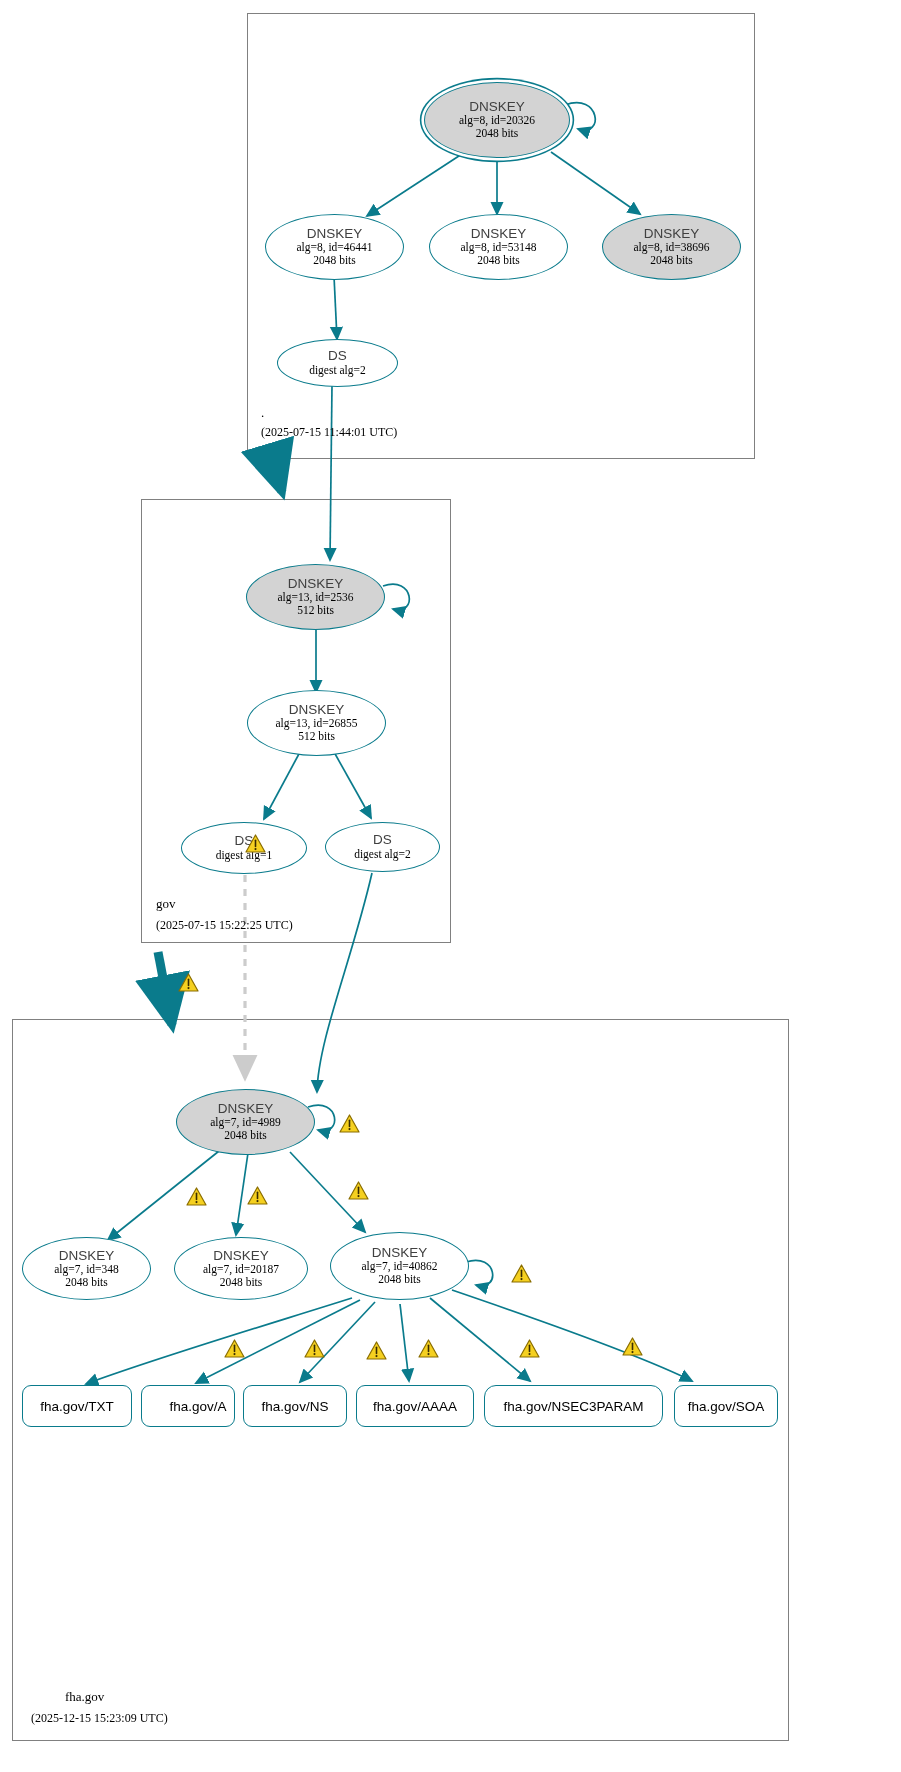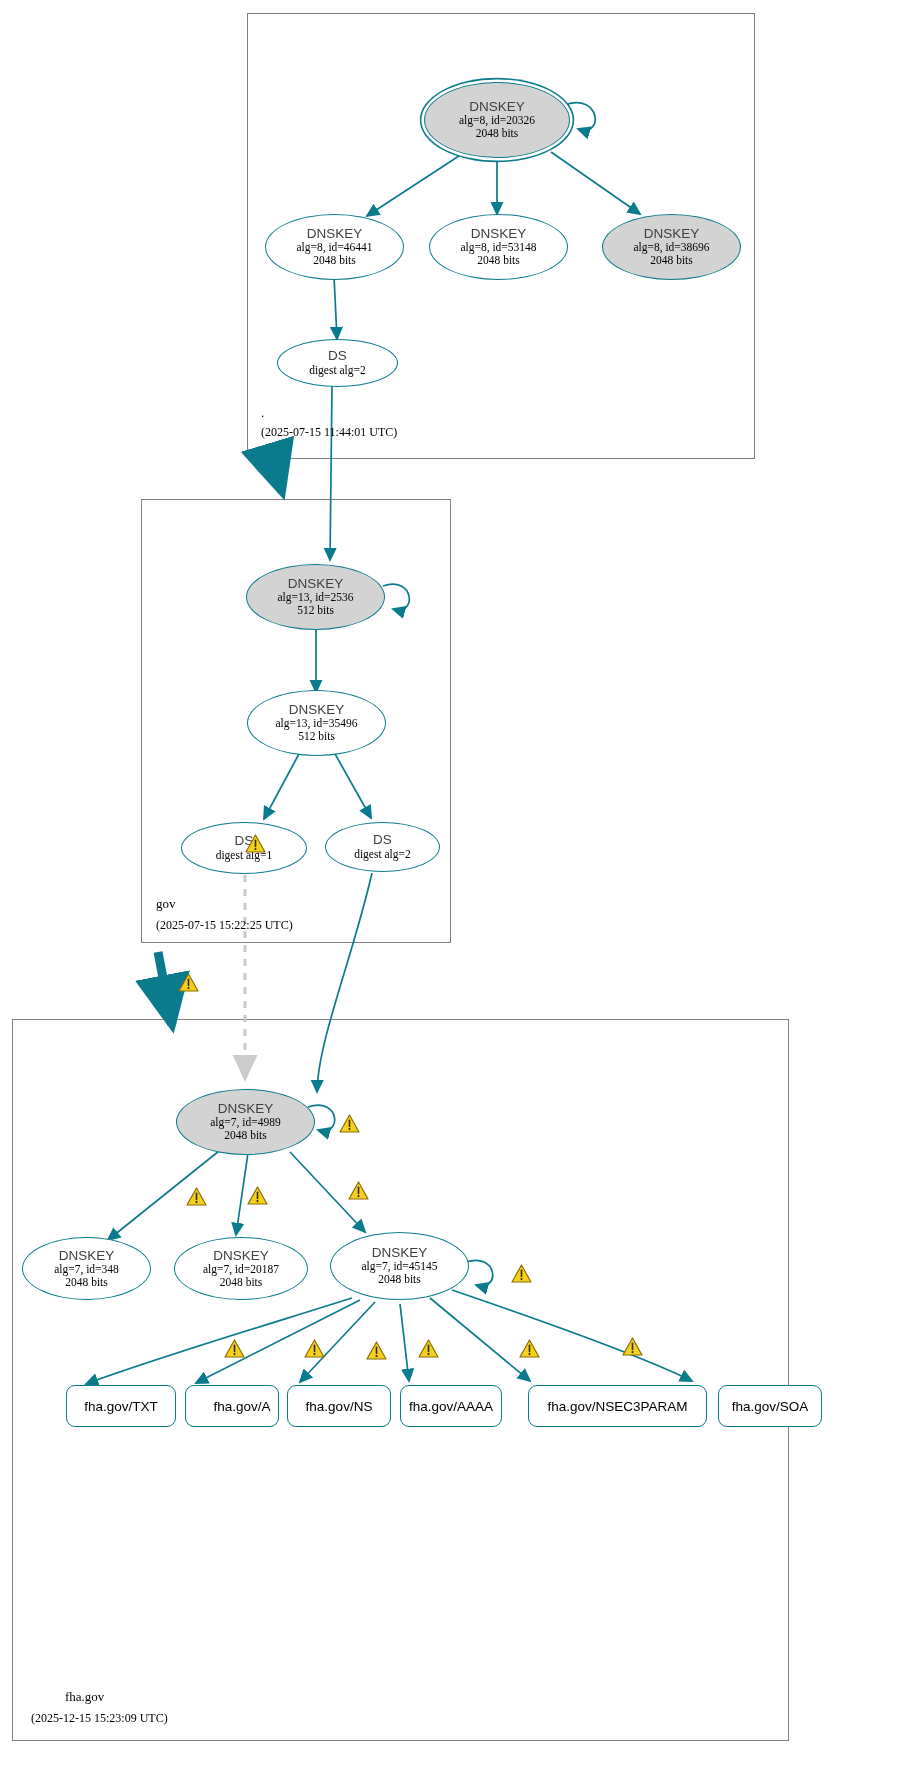--- a/index.html
+++ b/index.html
@@ -12,21 +12,21 @@
   .zone-time{font-size:12px;}
   .node{position:absolute;box-sizing:border-box;display:flex;flex-direction:column;
         align-items:center;justify-content:center;text-align:center;
         border:1.6px solid #0a7b8c;border-radius:50%;background:#ffffff;}
   .node.secure{background:#d3d3d3;}
   .node.dbl{box-shadow:0 0 0 2.6px #ffffff,0 0 0 4.2px #0a7b8c;}
   .node .t1{font-family:"Liberation Sans",sans-serif;font-size:13.5px;color:#404040;line-height:1.05;}
   .node .t2{font-family:"Liberation Serif",serif;font-size:11.5px;color:#000;line-height:1.12;text-align:right;}
   .rrset{position:absolute;box-sizing:border-box;border:1.6px solid #0a7b8c;
          border-radius:9px;background:#fff;display:flex;align-items:center;justify-content:center;
-         font-family:"Liberation Sans",sans-serif;font-size:13.5px;color:#000;white-space:nowrap;margin-left:44px;}
+         font-family:"Liberation Sans",sans-serif;font-size:13.5px;color:#000;white-space:nowrap;}
   .warn{position:absolute;width:0;height:0;}
   .warn svg{position:absolute;left:-10px;top:-9px;}
   svg.wire{position:absolute;left:0;top:0;width:901px;height:1772px;overflow:visible;pointer-events:none;}
 </style>
 </head>
 <body>
 
 <div id="canvas">
 
   <div class="zone-box" style="left:247px;top:13px;width:508px;height:446px;"></div>
@@ -130,21 +130,21 @@
   <div class="zone-label zone-time" style="left:261px;top:425px;">(2025-07-15 11:44:01 UTC)</div>
 
   <div class="node secure" style="left:246px;top:564px;width:139px;height:66px;">
     <div class="t1">DNSKEY</div>
     <div class="t2">alg=13, id=2536</div>
     <div class="t2">512 bits</div>
   </div>
 
   <div class="node" style="left:247px;top:690px;width:139px;height:66px;">
     <div class="t1">DNSKEY</div>
-    <div class="t2">alg=13, id=35496</div>
+    <div class="t2">alg=13, id=26855</div>
     <div class="t2">512 bits</div>
   </div>
 
   <div class="node" style="left:181px;top:822px;width:126px;height:52px;">
     <div class="t1">DS</div>
     <div class="t2">digest alg=1</div>
   </div>
 
   <div class="node" style="left:325px;top:822px;width:115px;height:50px;">
     <div class="t1">DS</div>
@@ -167,29 +167,29 @@
   </div>
 
   <div class="node" style="left:174px;top:1237px;width:134px;height:63px;">
     <div class="t1">DNSKEY</div>
     <div class="t2">alg=7, id=20187</div>
     <div class="t2">2048 bits</div>
   </div>
 
   <div class="node" style="left:330px;top:1232px;width:139px;height:68px;">
     <div class="t1">DNSKEY</div>
-    <div class="t2">alg=7, id=45145</div>
+    <div class="t2">alg=7, id=40862</div>
     <div class="t2">2048 bits</div>
   </div>
 
   <div class="rrset" style="left:22px;top:1385px;width:110px;height:42px;">fha.gov/TXT</div>
   <div class="rrset" style="left:141px;top:1385px;width:94px;height:42px;padding-left:20px;">fha.gov/A</div>
   <div class="rrset" style="left:243px;top:1385px;width:104px;height:42px;">fha.gov/NS</div>
-  <div class="rrset" style="left:356px;top:1385px;width:102px;height:42px;">fha.gov/AAAA</div>
-  <div class="rrset" style="left:484px;top:1385px;width:179px;height:42px;">fha.gov/NSEC3PARAM</div>
+  <div class="rrset" style="left:356px;top:1385px;width:118px;height:42px;">fha.gov/AAAA</div>
+  <div class="rrset" style="left:484px;top:1385px;width:179px;height:42px;border-radius:12px;">fha.gov/NSEC3PARAM</div>
   <div class="rrset" style="left:674px;top:1385px;width:104px;height:42px;text-align:center;">fha.gov/SOA</div>
 
   <div class="zone-label zone-name" style="left:31px;top:1689px;margin-left:34px;">fha.gov</div>
   <div class="zone-label zone-time" style="left:31px;top:1711px;">(2025-12-15 15:23:09 UTC)</div>
 
   <div class="warn" style="left:255px;top:843px;">
     <svg width="21" height="19" viewBox="0 0 21 19">
         <path d="M10.5 1 L20 18 L1 18 Z" fill="#f5d020" stroke="#8a6d00" stroke-width="1.2" stroke-linejoin="round"></path>
         <path d="M10.5 6.2 L10.5 12.4" stroke="#3a2c00" stroke-width="1.6" stroke-linecap="round"></path>
         <circle cx="10.5" cy="15.1" r="1.05" fill="#3a2c00"></circle>

